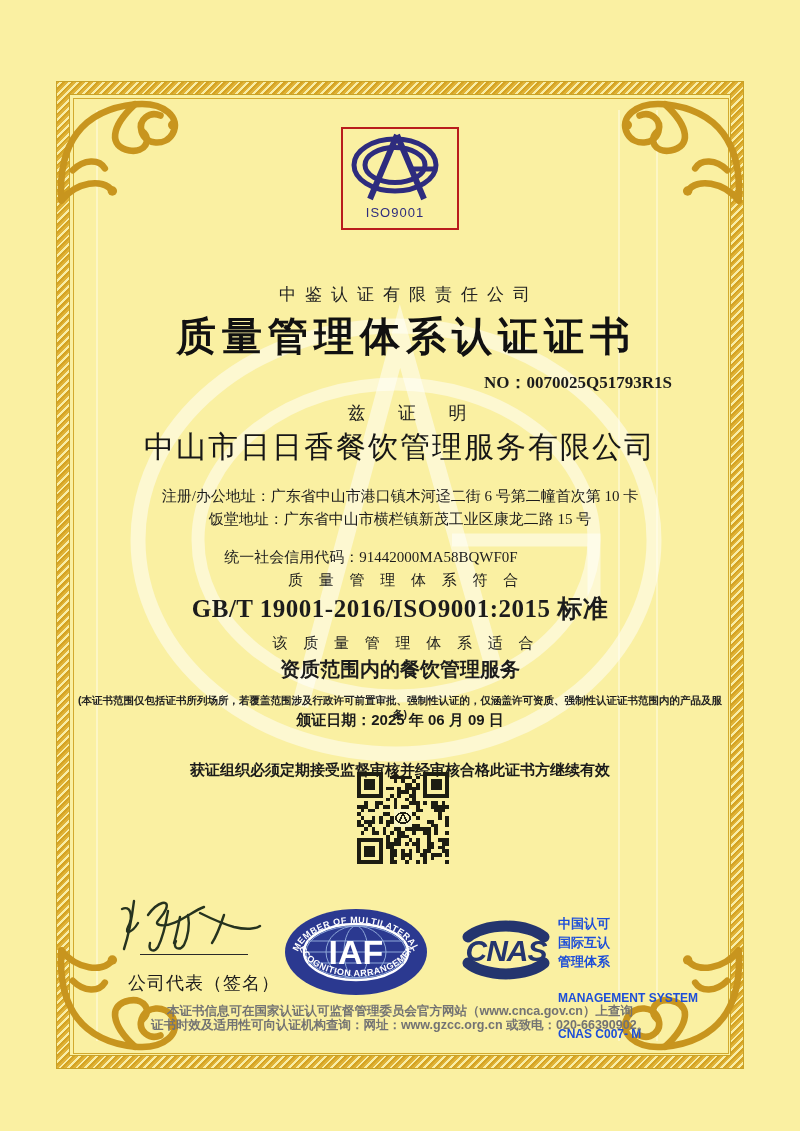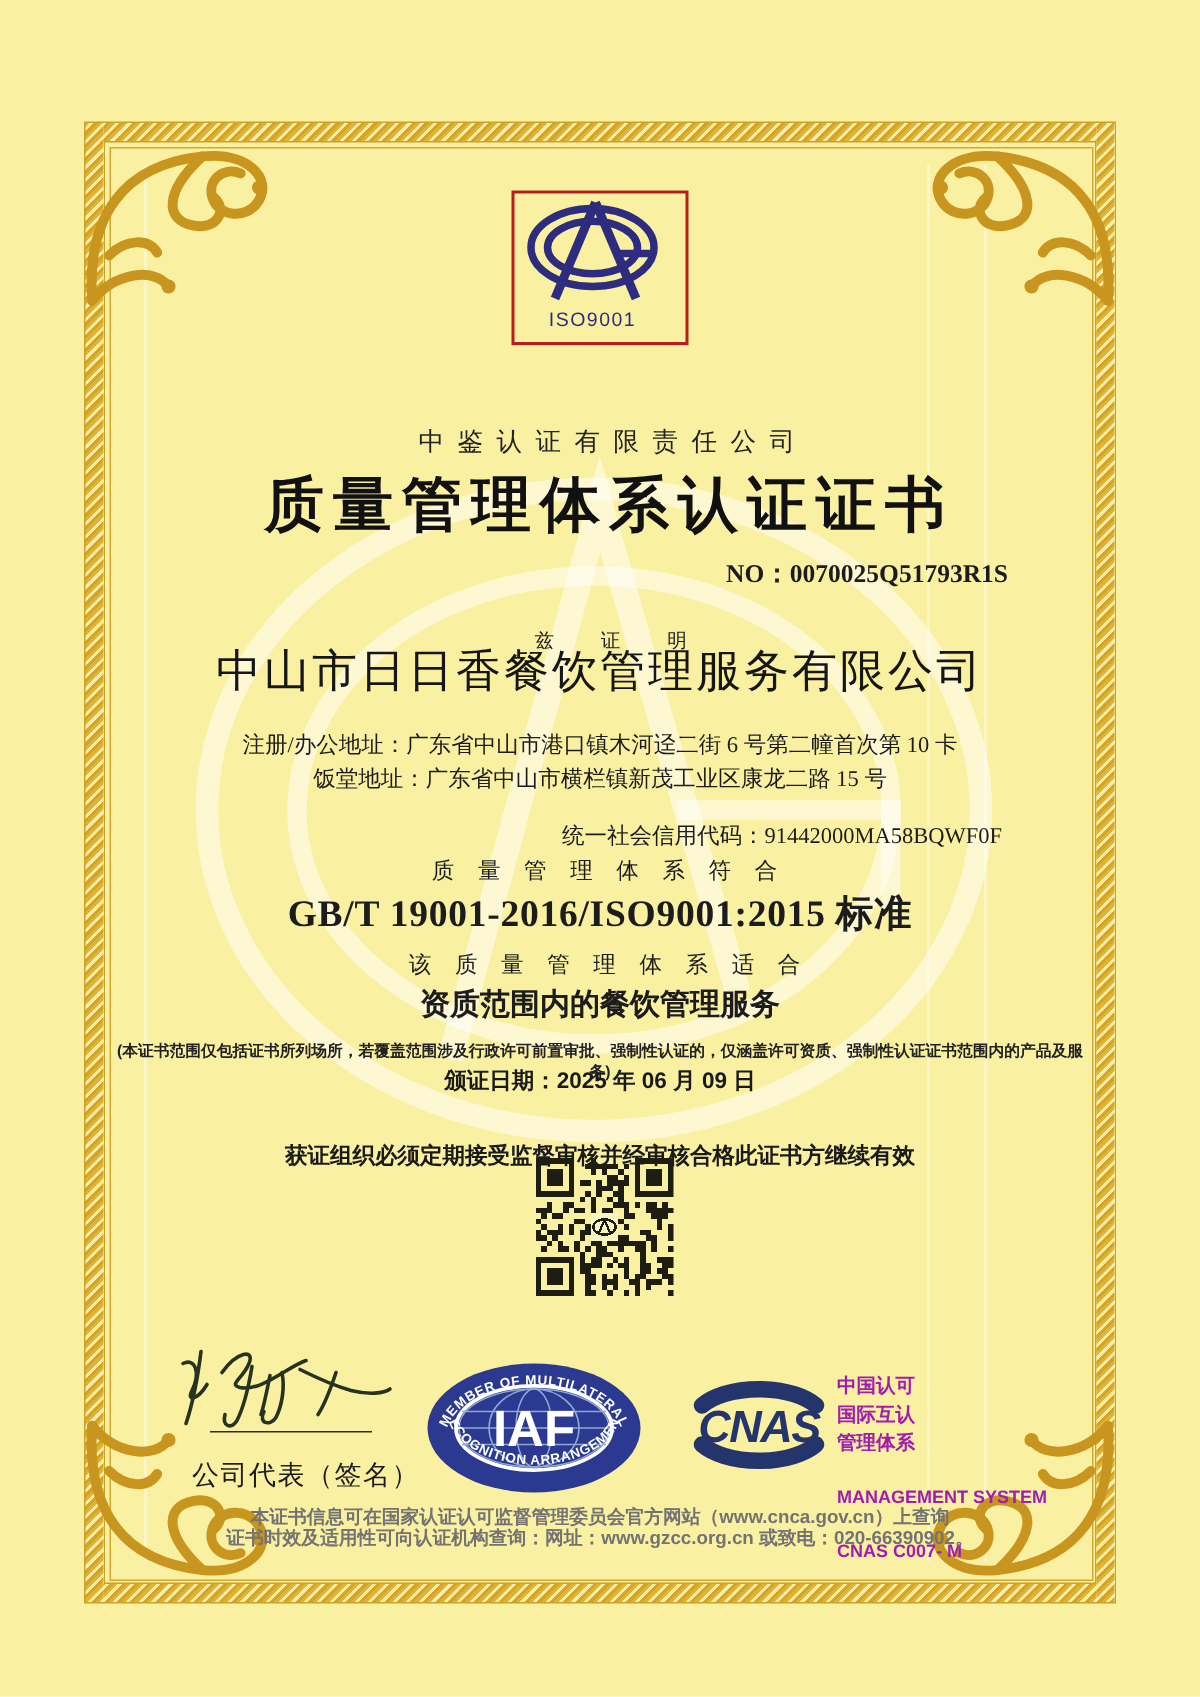--- a/index.html
+++ b/index.html
@@ -32,45 +32,45 @@
   .abs{ position:absolute; }
   .ctr{ left:74px; width:652px; text-align:center; }
 
   .logo-box{
     left:341px; top:127px; width:114px; height:99px;
     border:2px solid #b91c1c; background:transparent;
   }
   .issuer{ top:283px; font-size:17px; letter-spacing:9px; padding-left:9px; color:#222; }
   .title{ top:309px; font-size:40px; font-weight:bold; letter-spacing:6px; padding-left:6px; color:#111; }
   .certno{ top:371px; left:74px; width:598px; text-align:right; font-size:17px; font-weight:bold; }
-  .hereby{ top:418px; font-size:13px; letter-spacing:14px; padding-left:14px; }
+  .hereby{ top:401px; font-size:18px; letter-spacing:14px; padding-left:14px; }
   .company{ top:427px; font-size:30px; letter-spacing:2px; color:#161616; }
   .addr1{ top:487px; font-size:15px; }
   .addr2{ top:510px; font-size:15px; }
-  .credit{ top:548px; left:74px; width:594px; text-align:right; font-size:15px; }
+  .credit{ top:548px; left:74px; width:594px; text-align:center; font-size:15px; }
   .conform{ top:571px; font-size:15px; letter-spacing:6px; padding-left:6px; }
   .standard{ top:592px; font-size:25px; font-weight:bold; letter-spacing:0.5px; }
   .fitline{ top:634px; font-size:15px; letter-spacing:6px; padding-left:6px; }
   .scope{ top:656px; font-size:20px; font-weight:bold;
           font-family:"Liberation Sans","DejaVu Sans",sans-serif; }
   .note{ top:694px; font-size:10.5px; font-weight:bold; color:#222;
          font-family:"Liberation Sans","DejaVu Sans",sans-serif; }
   .dateline{ font-size:15px; font-weight:bold; color:#1a1a1a;
              font-family:"Liberation Sans","DejaVu Sans",sans-serif; }
   .d1{ top:711px; } .d2{ top:736px; } .d3{ top:761px; }
   .qr{ left:357px; top:772px; width:92px; height:92px; }
   .sig-svg{ left:108px; top:893px; }
   .sig-line{ left:140px; top:954px; width:108px; height:0; border-top:1.5px solid #2a2a2a; }
   .sig-label{ left:128px; top:971px; font-size:18px; letter-spacing:1px; }
   .iaf{ left:283px; top:907px; }
   .cnas{ left:456px; top:915px; }
   .cnas-text{
     left:558px; top:914px; width:170px;
     font-family:"Liberation Sans","DejaVu Sans",sans-serif;
-    font-weight:bold; color:#a21caf; font-size:13px; line-height:19px;
+    font-weight:bold; color:#1d4ed8; font-size:13px; line-height:19px;
   }
   .cnas-text .en{ font-size:12px; line-height:18px; letter-spacing:0;margin-top:18px; }
   .footer{
     top:1005px; font-size:12.5px; line-height:13.5px; font-weight:bold; color:#737373;
     font-family:"Liberation Sans","DejaVu Sans",sans-serif;
   }
 </style>
 </head>
 <body>
 

